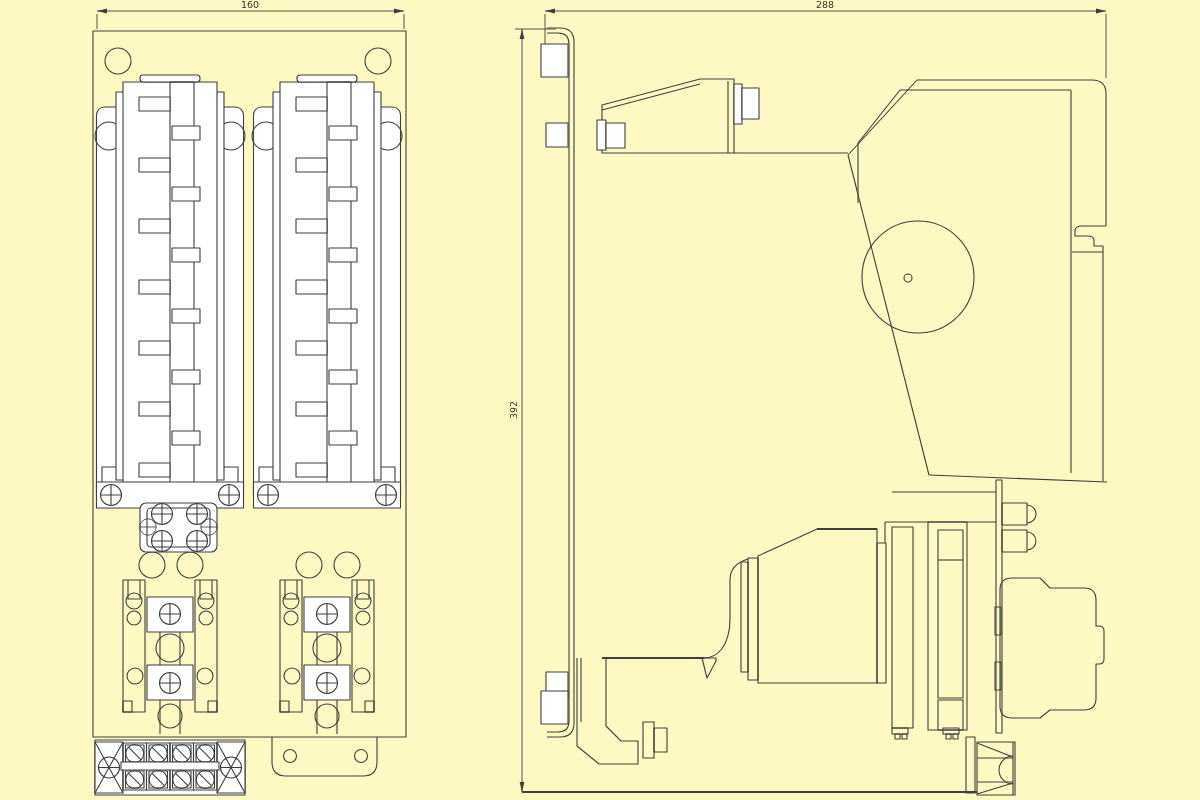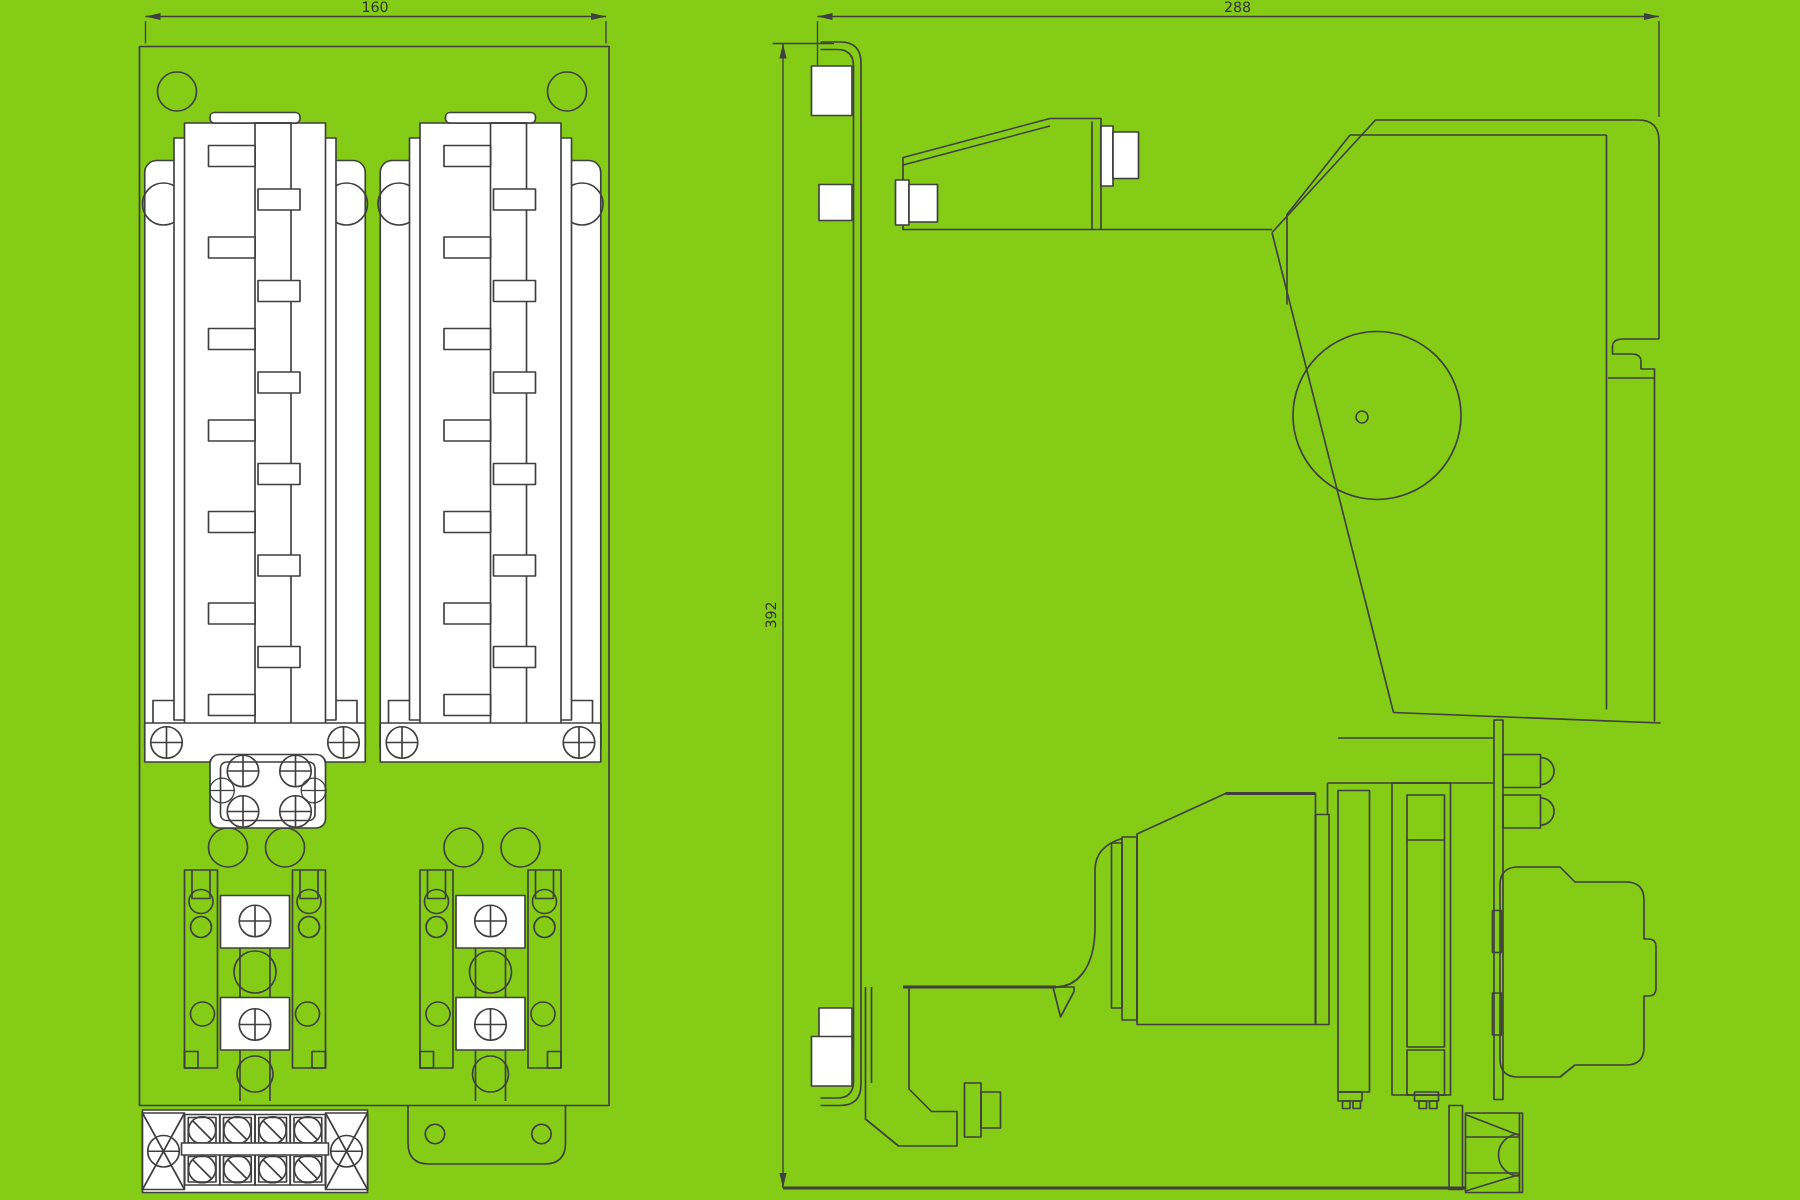--- a/index.html
+++ b/index.html
@@ -1,16 +1,16 @@
 <!DOCTYPE html>
 <html><head>
 <meta charset="utf-8">
 <style>
   html,body{margin:0;padding:0;background:#fff;}
-  .canvas{position:relative;width:1200px;height:800px;background:#84cc16;overflow:hidden;}
+  .canvas{position:relative;width:1200px;height:800px;background:#fef9c3;overflow:hidden;}
   
   .s{fill:none;stroke:#3f3f3f;stroke-width:1.1;stroke-linejoin:round;stroke-linecap:butt;}
   
   .w{fill:#ffffff;stroke:#3f3f3f;stroke-width:1.1;stroke-linejoin:round;}
   .hv{stroke-width:1.9;}
   .dim{fill:none;stroke:#3f3f3f;stroke-width:0.9;}
   .arr{fill:#3f3f3f;stroke:none;}
   .dimtxt{font-family:"DejaVu Sans",sans-serif;font-size:9.5px;fill:#333;}
 </style>
 </head>

